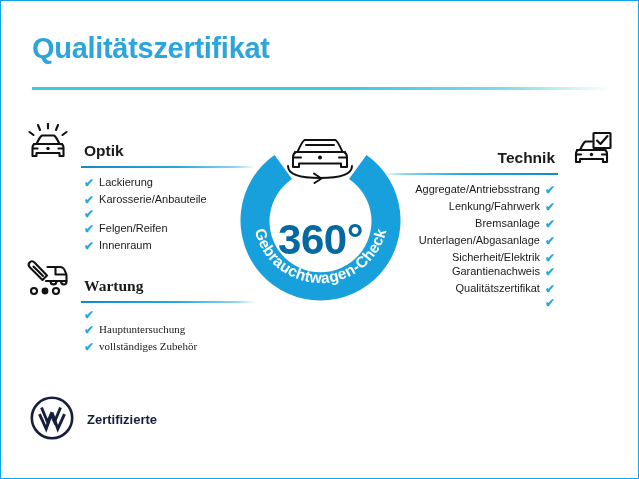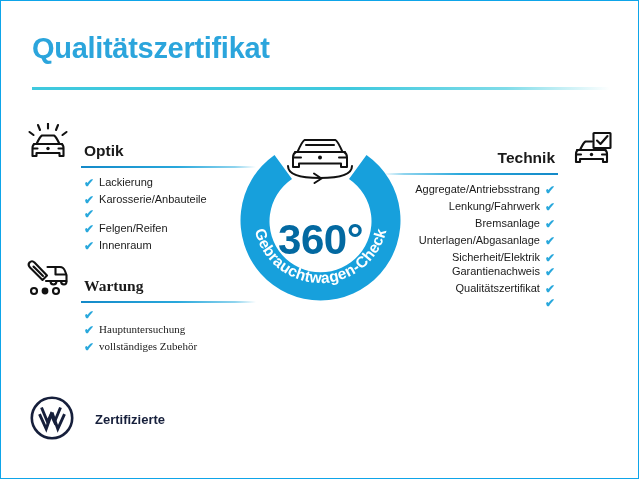--- a/index.html
+++ b/index.html
@@ -147,21 +147,21 @@
   
   .footer {
     position: absolute;
     left: 29px;
     bottom: 34px;
     display: flex;
     align-items: center;
   }
   .vw-logo { flex: 0 0 auto; }
   .vw-text {
-    margin-left: 21px;
+    margin-left: 13px;
     font-size: 13px;
     font-weight: bold;
     color: #161F3B;
     line-height: 16px;
     white-space: nowrap;
   }
 </style>
 </head>
 <body>
 

